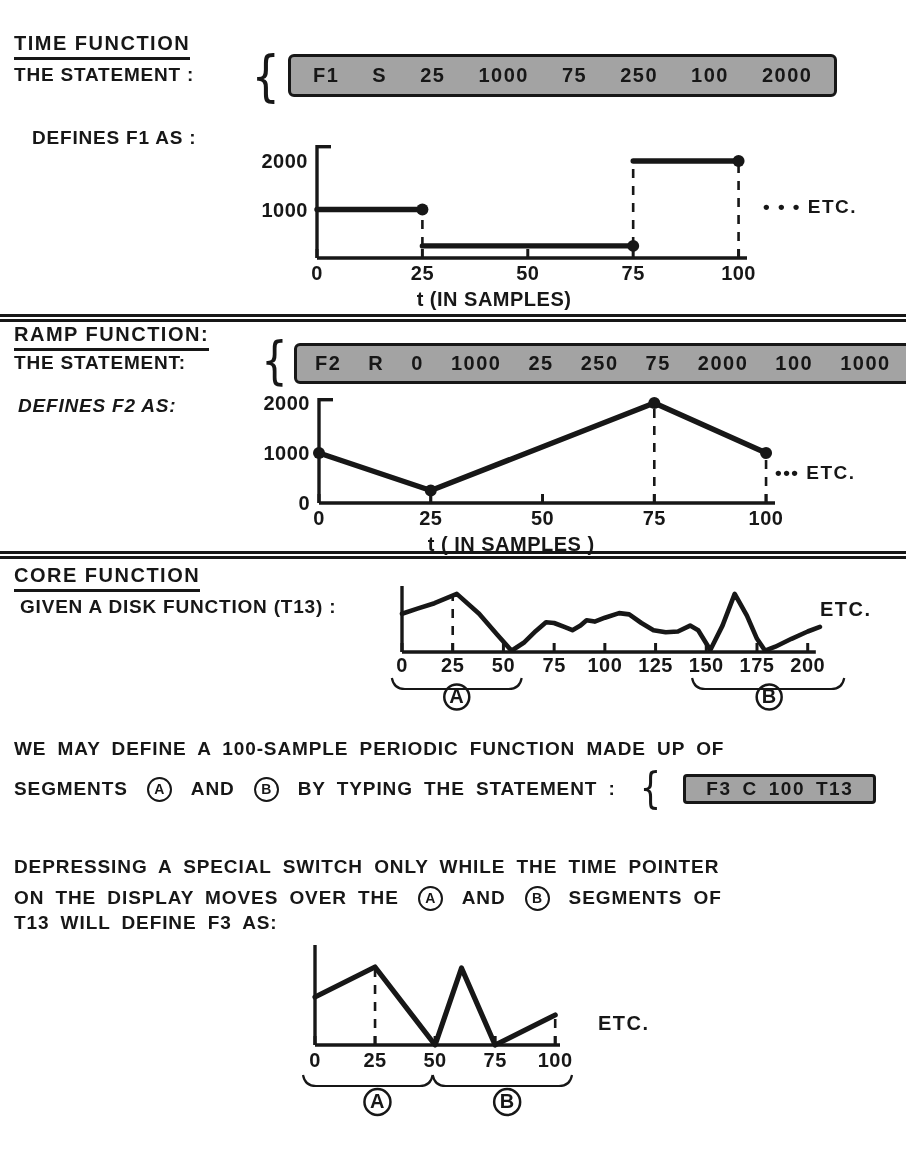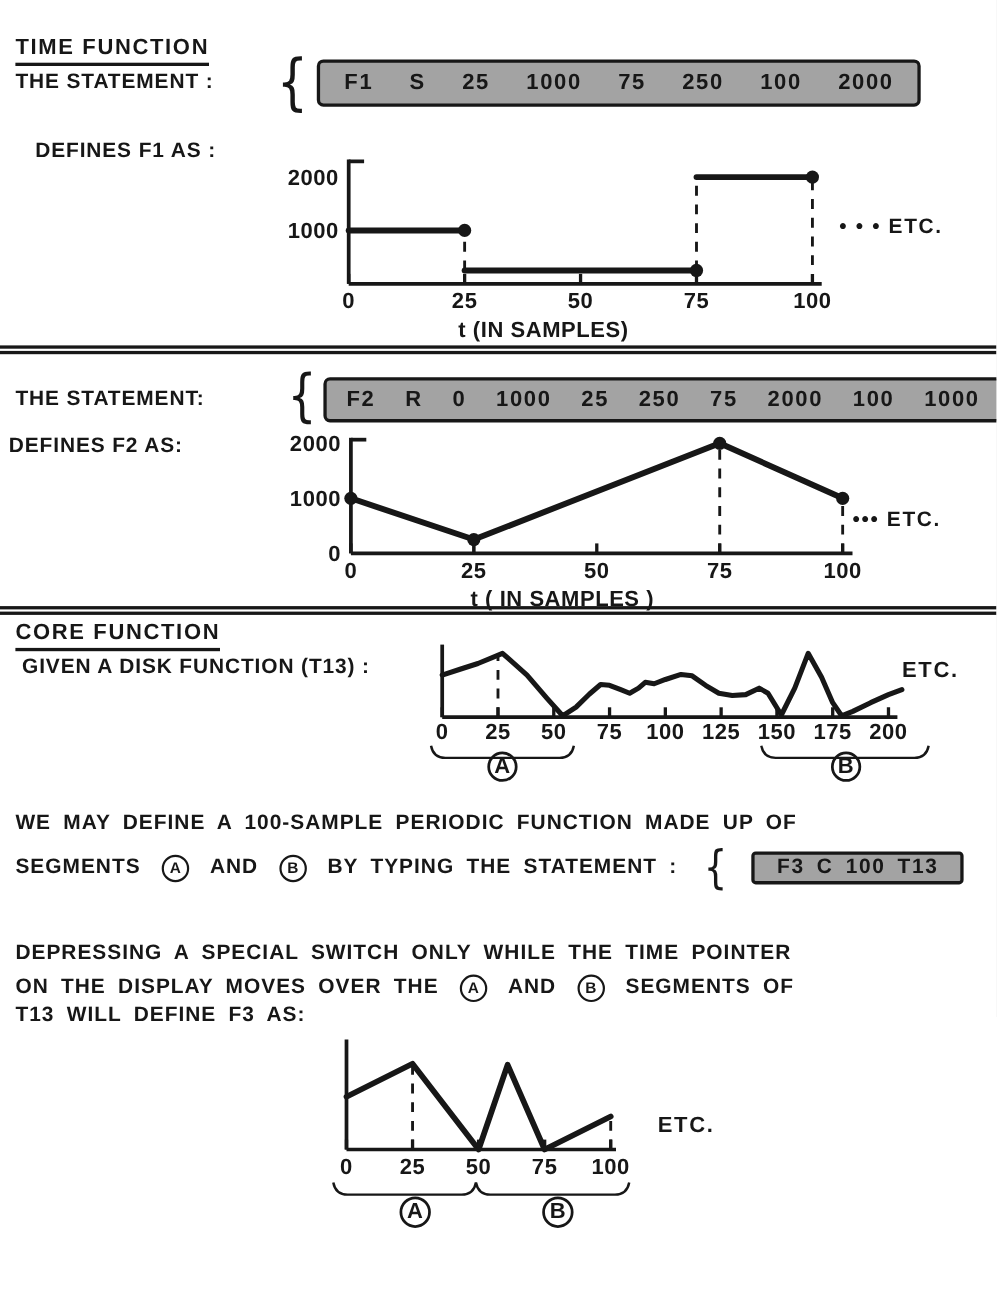--- a/index.html
+++ b/index.html
@@ -100,37 +100,38 @@
         <text x="479.5686274509804" y="140" text-anchor="middle" class="clab">100</text>
         <text x="49" y="76.50214592274679" text-anchor="end" class="clab">1000</text>
         <text x="49" y="28.00429184549357" text-anchor="end" class="clab">2000</text>
         <text x="235.05882352941177" y="166" text-anchor="middle" class="clab">t (IN SAMPLES)</text>
       </svg>
     </div>
   <div class="abs etc" style="left:763px; top:196px;">• • • ETC.</div>
 
   <div class="abs rule" style="top:314px;"></div>
 
+  <div class="abs heading" style="left:14px; top:323px;">RAMP FUNCTION:</div>
 
   <div class="abs label" style="left:14px; top:352px;">THE STATEMENT:</div>
   <div class="abs brace-big" style="left:258px; top:334px; font-size:52px;">{</div>
   <div class="abs stmt-box box-f2" style="left:294px; top:343px;">
       <span class="tok">F2</span>
       <span class="tok">R</span>
       <span class="tok">0</span>
       <span class="tok">1000</span>
       <span class="tok">25</span>
       <span class="tok">250</span>
       <span class="tok">75</span>
       <span class="tok">2000</span>
       <span class="tok">100</span>
       <span class="tok">1000</span>
     </div>
 
-  <div class="abs label" style="left:8px; top:395px;">DEFINES F2 AS:</div>
+  <div class="abs label" style="left:18px; top:395px;font-style:italic;">DEFINES F2 AS:</div>
 
   <div class="abs chart" style="left:257px; top:390px; width:600px; height:175px;">
       <svg width="600" height="175" viewBox="0 0 600 175">
         <line x1="173.76470588235293" y1="113" x2="173.76470588235293" y2="100.5" class="dash"></line>
         <line x1="397.29411764705884" y1="113" x2="397.29411764705884" y2="13" class="dash"></line>
         <line x1="509.05882352941177" y1="113" x2="509.05882352941177" y2="63" class="dash"></line>
         <polyline points="62.0,63.0 173.8,100.5 397.3,13.0 509.1,63.0" class="curve" stroke-width="5.4"></polyline>
         <circle cx="62" cy="63" r="6" class="dot"></circle>
         <circle cx="173.76470588235293" cy="100.5" r="6" class="dot"></circle>
         <circle cx="397.29411764705884" cy="13" r="6" class="dot"></circle>

